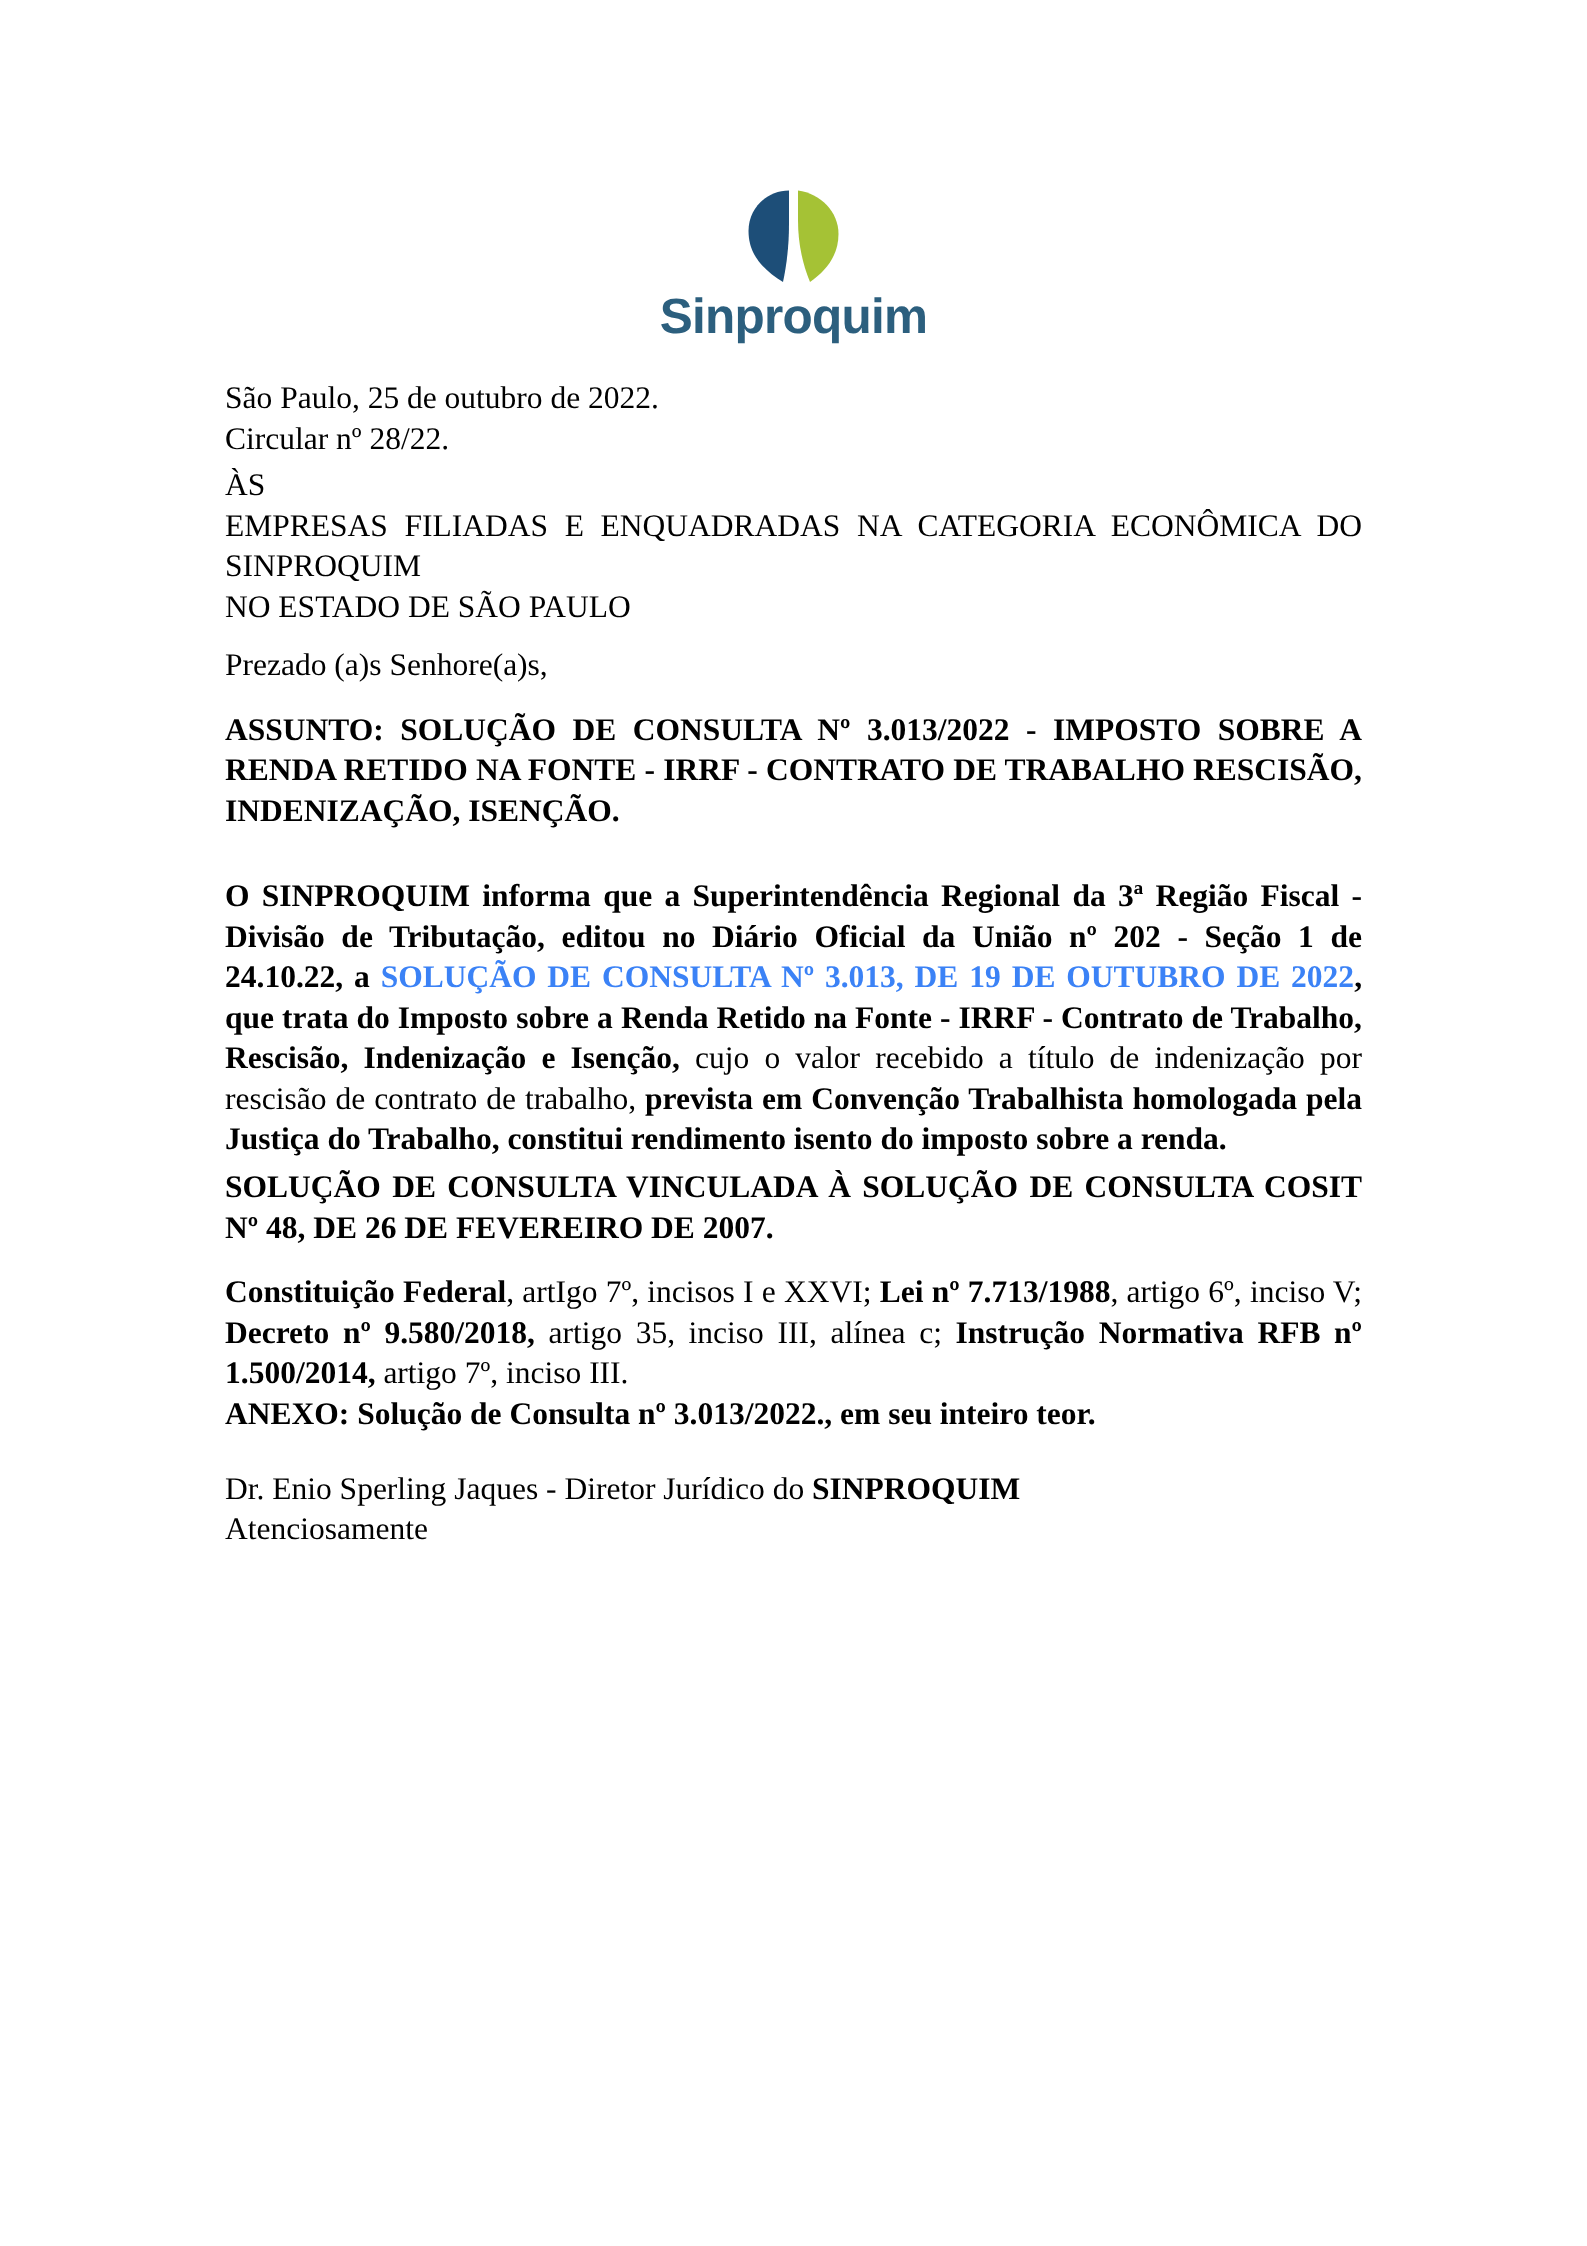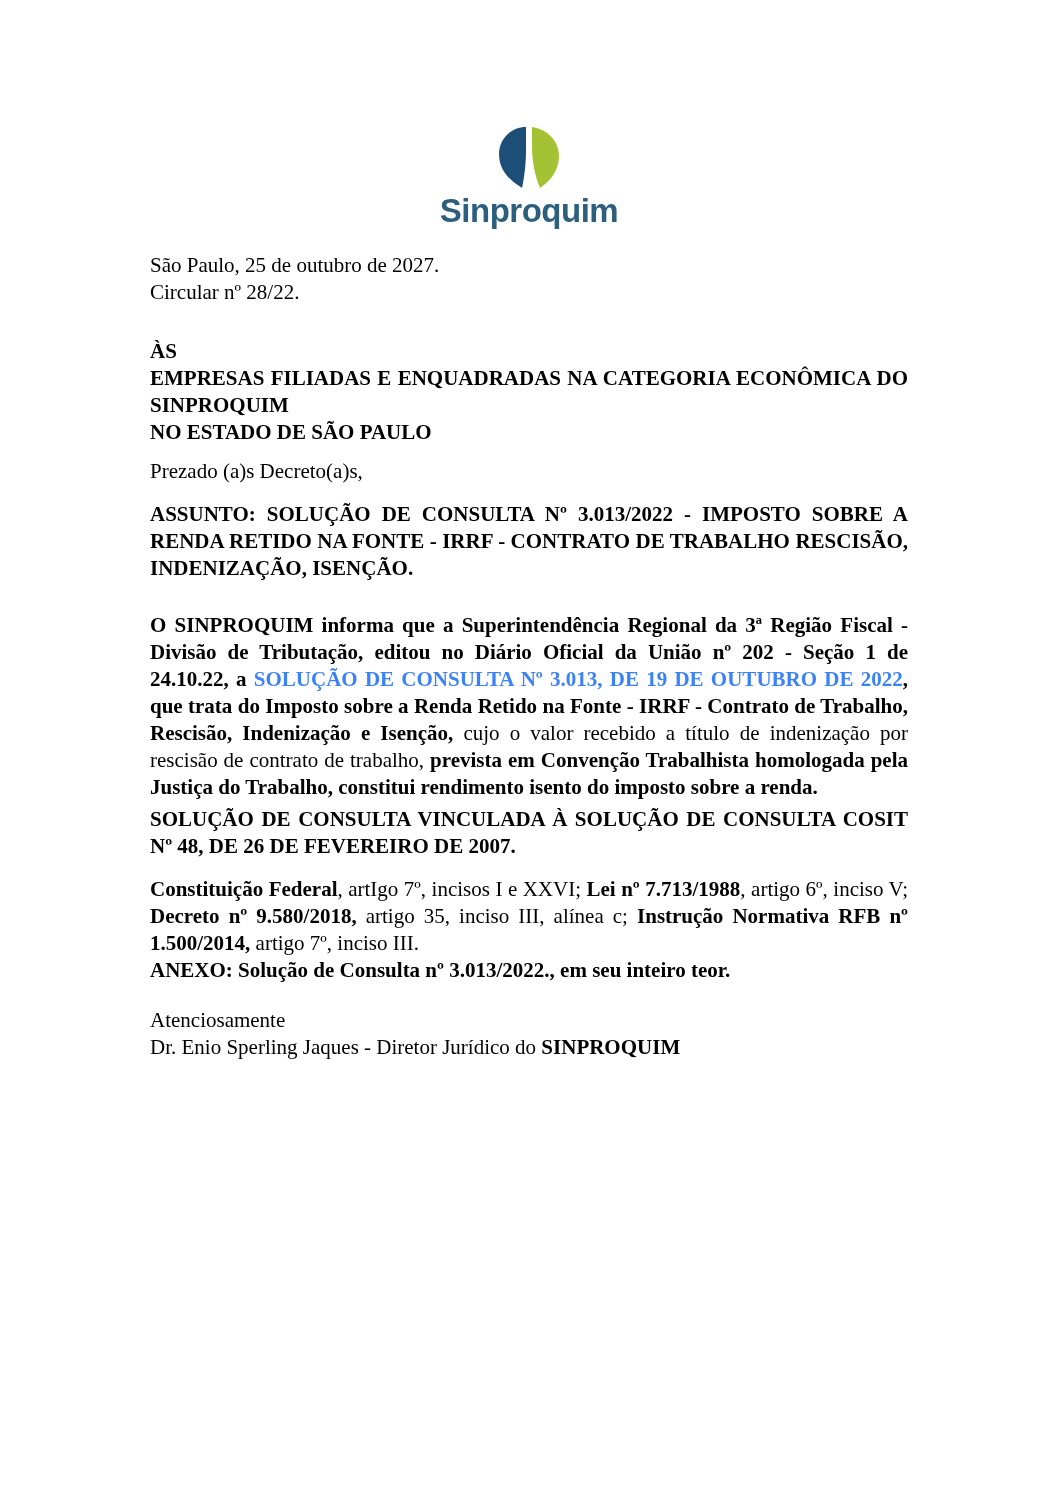--- a/index.html
+++ b/index.html
@@ -35,21 +35,21 @@
     top: 252px;
     width: 758px;
     font-size: 21px;
     line-height: 27px;
   }
   p { margin: 0; }
   .just { text-align: justify; }
   .b { font-weight: bold; }
   .u { text-decoration-thickness: 2px; text-underline-offset: 3px; }
   .link { color: #3b82f6; cursor: pointer; }
-  .recipient   { margin-top: 32px; font-weight: bold; }
+  .recipient   { margin-top: 4px; font-weight: normal; }
   .greeting    { margin-top: 12px; }
   .subject     { margin-top: 16px; font-weight: bold; }
   .body-par    { margin-top: 30px; }
   .linked-head { margin-top: 5px;  font-weight: bold; }
   .legal-head  { margin-top: 21px; font-weight: bold; }
   .citations   { margin-top: 16px; }
   .closing     { margin-top: 22px; }
   .annex       { font-weight: bold; }
   .signature   { margin-top: 23px; }
 </style>
@@ -61,42 +61,42 @@
   <div class="logo">
     <svg width="64" height="63" viewBox="0 0 64 63" aria-hidden="true">
       <path d="M29,1 C14,1 2,13 2,28 C2,44 12,54 25,62 C27.5,50 29,38 29,23 Z" fill="#1d4e78"></path>
       <path d="M35,1 C50,3 62,15 62,30 C62,45 53,55 43,62 C38,50 35,36 35,21 Z" fill="#a5c235"></path>
     </svg>
     <span class="logo-text">Sinproquim</span>
   </div>
 
   <div class="content">
 
-    <p>São Paulo, 25 de outubro de 2027.</p>
+    <p>São Paulo, 25 de outubro de 2022.</p>
     <p>Circular nº 28/22.</p>
 
     <div class="recipient">
       <p>ÀS</p>
       <p class="just">EMPRESAS FILIADAS E ENQUADRADAS NA CATEGORIA ECONÔMICA DO SINPROQUIM</p>
       <p>NO ESTADO DE SÃO PAULO</p>
     </div>
 
-    <p class="greeting">Prezado (a)s Decreto(a)s,</p>
+    <p class="greeting">Prezado (a)s Senhore(a)s,</p>
 
     <p class="subject just"><span>ASSUNTO: </span><span class="u">SOLUÇÃO DE CONSULTA Nº 3.013/2022 - IMPOSTO SOBRE A RENDA RETIDO NA FONTE - IRRF - CONTRATO DE TRABALHO RESCISÃO, INDENIZAÇÃO, ISENÇÃO.</span></p>
 
     <p class="body-par just"><span class="b">O SINPROQUIM informa que a Superintendência Regional da 3ª Região Fiscal - Divisão de Tributação,  editou no Diário Oficial da União nº 202 - Seção 1 de 24.10.22, a </span><a class="b u link">SOLUÇÃO DE CONSULTA Nº 3.013, DE 19 DE OUTUBRO DE 2022</a><span class="b">, que trata do </span><span class="b u">Imposto sobre a Renda Retido na Fonte - IRRF - Contrato de Trabalho, Rescisão, Indenização e Isenção,</span><span> cujo   o  valor recebido a título de indenização por rescisão de contrato de trabalho, </span><span class="b u">prevista em Convenção Trabalhista   homologada pela Justiça do Trabalho, constitui rendimento isento do imposto sobre a renda.</span></p>
 
     <p class="linked-head just"><span class="u">SOLUÇÃO DE CONSULTA VINCULADA À SOLUÇÃO DE CONSULTA COSIT Nº 48, DE 26 DE FEVEREIRO DE 2007.</span></p>
 
 
     <p class="citations just"><span class="b u">Constituição Federal</span><span>,  artIgo  7º, incisos I e XXVI; </span><span class="b u">Lei nº 7.713/1988</span><span>, artigo  6º, inciso V;  </span><span class="b u">Decreto nº 9.580/2018,</span><span>  artigo  35, inciso III, alínea c; </span><span class="b u">Instrução Normativa RFB nº 1.500/2014,</span><span> artigo  7º, inciso III.</span></p>
 
 
     <p class="annex"><span class="u">ANEXO</span><span>: Solução de Consulta nº 3.013/2022., em seu inteiro teor.</span></p>
 
     <div class="signature">
+      <p><span>Dr. Enio Sperling Jaques - Diretor Jurídico do </span><span class="b">SINPROQUIM</span></p>
       <p>Atenciosamente</p>
-      <p><span>Dr. Enio Sperling Jaques - Diretor Jurídico do </span><span class="b">SINPROQUIM</span></p>
     </div>
 
   </div>
 </div>
 
 </body></html>

